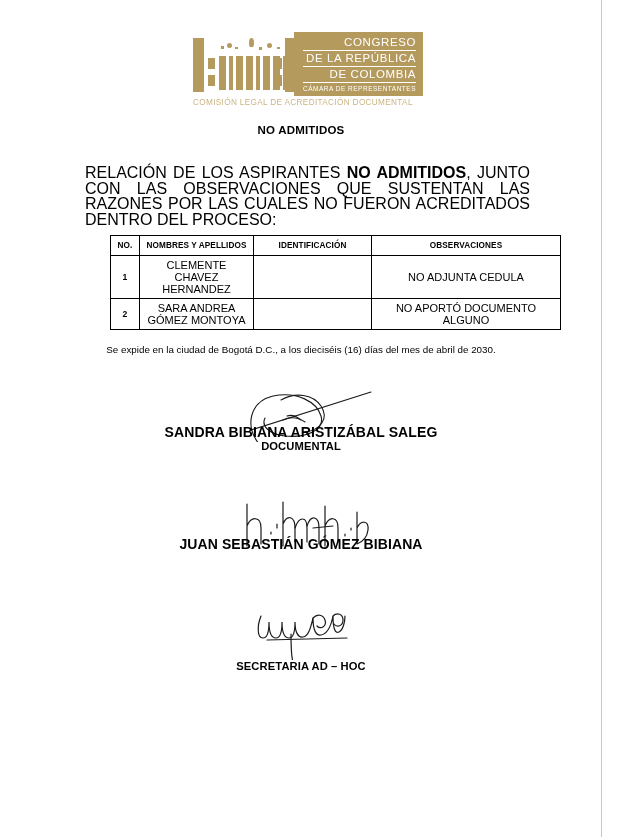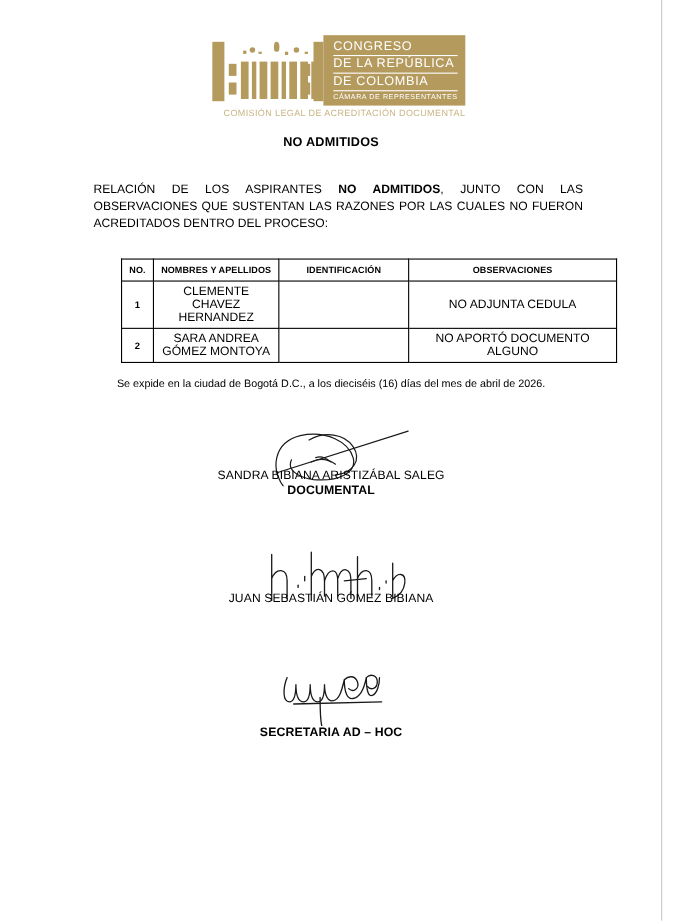--- a/index.html
+++ b/index.html
@@ -35,20 +35,21 @@
   .logo-wrap {
     position: absolute;
     left: 193px;
     top: 32px;
     width: 230px;
   }
   .logo-row {
     display: flex;
     align-items: stretch;
     height: 64px;
+    text-align: right;
   }
   .logo-mark {
     position: relative;
     width: 110px;
     height: 64px;
   }
   .lm-bar {
     position: absolute;
     background: #b59a5e;
   }
@@ -111,42 +112,42 @@
   }
   .logo-sub {
     color: #ffffff;
     font-size: 6.5px;
     letter-spacing: 0.5px;
     line-height: 9px;
     white-space: nowrap;
   }
   .logo-caption {
     margin-top: 2px;
-    text-align: right;
+    text-align: left;
     color: #c9b584;
     font-size: 8.2px;
     letter-spacing: 0.35px;
     white-space: nowrap;
   }
 
   
   .doc-title {
     position: absolute;
     left: 0; top: 124px;
     width: 602px;
     text-align: center;
     font-size: 11.5px;
     font-weight: bold;
     letter-spacing: 0.2px;
   }
   .intro {
     position: absolute;
     left: 85px; top: 165px;
     width: 445px;
-    font-size: 11px;
+    font-size: 16px;
     line-height: 15.6px;
     text-align: justify;
     text-justify: inter-word;
   }
   .intro b { font-weight: bold; }
 
   
   .tbl {
     position: absolute;
     left: 70px; top: 235px;
@@ -203,22 +204,22 @@
     height: 56px;
     width: 602px;
   }
   .sig-art svg {
     position: absolute;
     left: 50%;
     transform: translateX(-50%);
     top: 0;
   }
   .sig-name {
-    font-size: 11px;
-    font-weight: normal;
+    font-size: 14px;
+    font-weight: bold;
     line-height: 13.5px;
     letter-spacing: 0.1px;
     position: relative;
     margin-top: -16px;
   }
   .sig-role {
     font-size: 11.2px;
     font-weight: bold;
     line-height: 13.5px;
     letter-spacing: 0.1px;
@@ -301,21 +302,21 @@
       </tr>
       <tr>
         <td class="num">2</td>
         <td>SARA ANDREA GÓMEZ MONTOYA</td>
         <td></td>
         <td>NO APORTÓ DOCUMENTO ALGUNO</td>
       </tr>
     </tbody>
   </table>
 
-  <div class="expide">Se expide en la ciudad de Bogotá D.C., a los dieciséis (16) días del mes de abril de 2026.</div>
+  <div class="expide">Se expide en la ciudad de Bogotá D.C., a los dieciséis (16) días del mes de abril de 2030.</div>
 
   <div class="sig-block" id="sig1">
     <div class="sig-art">
       <svg width="160" height="56" viewBox="0 0 160 56">
         <g fill="none" stroke="#1a1a1a" stroke-width="1.1" stroke-linecap="round">
           <path d="M38 58 C 24 40, 28 16, 52 10 C 76 5, 96 16, 100 30 C 104 44, 86 52, 64 50 C 48 48, 40 40, 44 32"></path>
           <path d="M60 14 C 74 6, 92 8, 100 20 C 108 32, 100 44, 84 46"></path>
           <path d="M30 44 L 150 6"></path>
           <path d="M62 34 C 70 30, 78 32, 84 36"></path>
           <path d="M66 30 C 72 28, 76 31, 80 34"></path>

